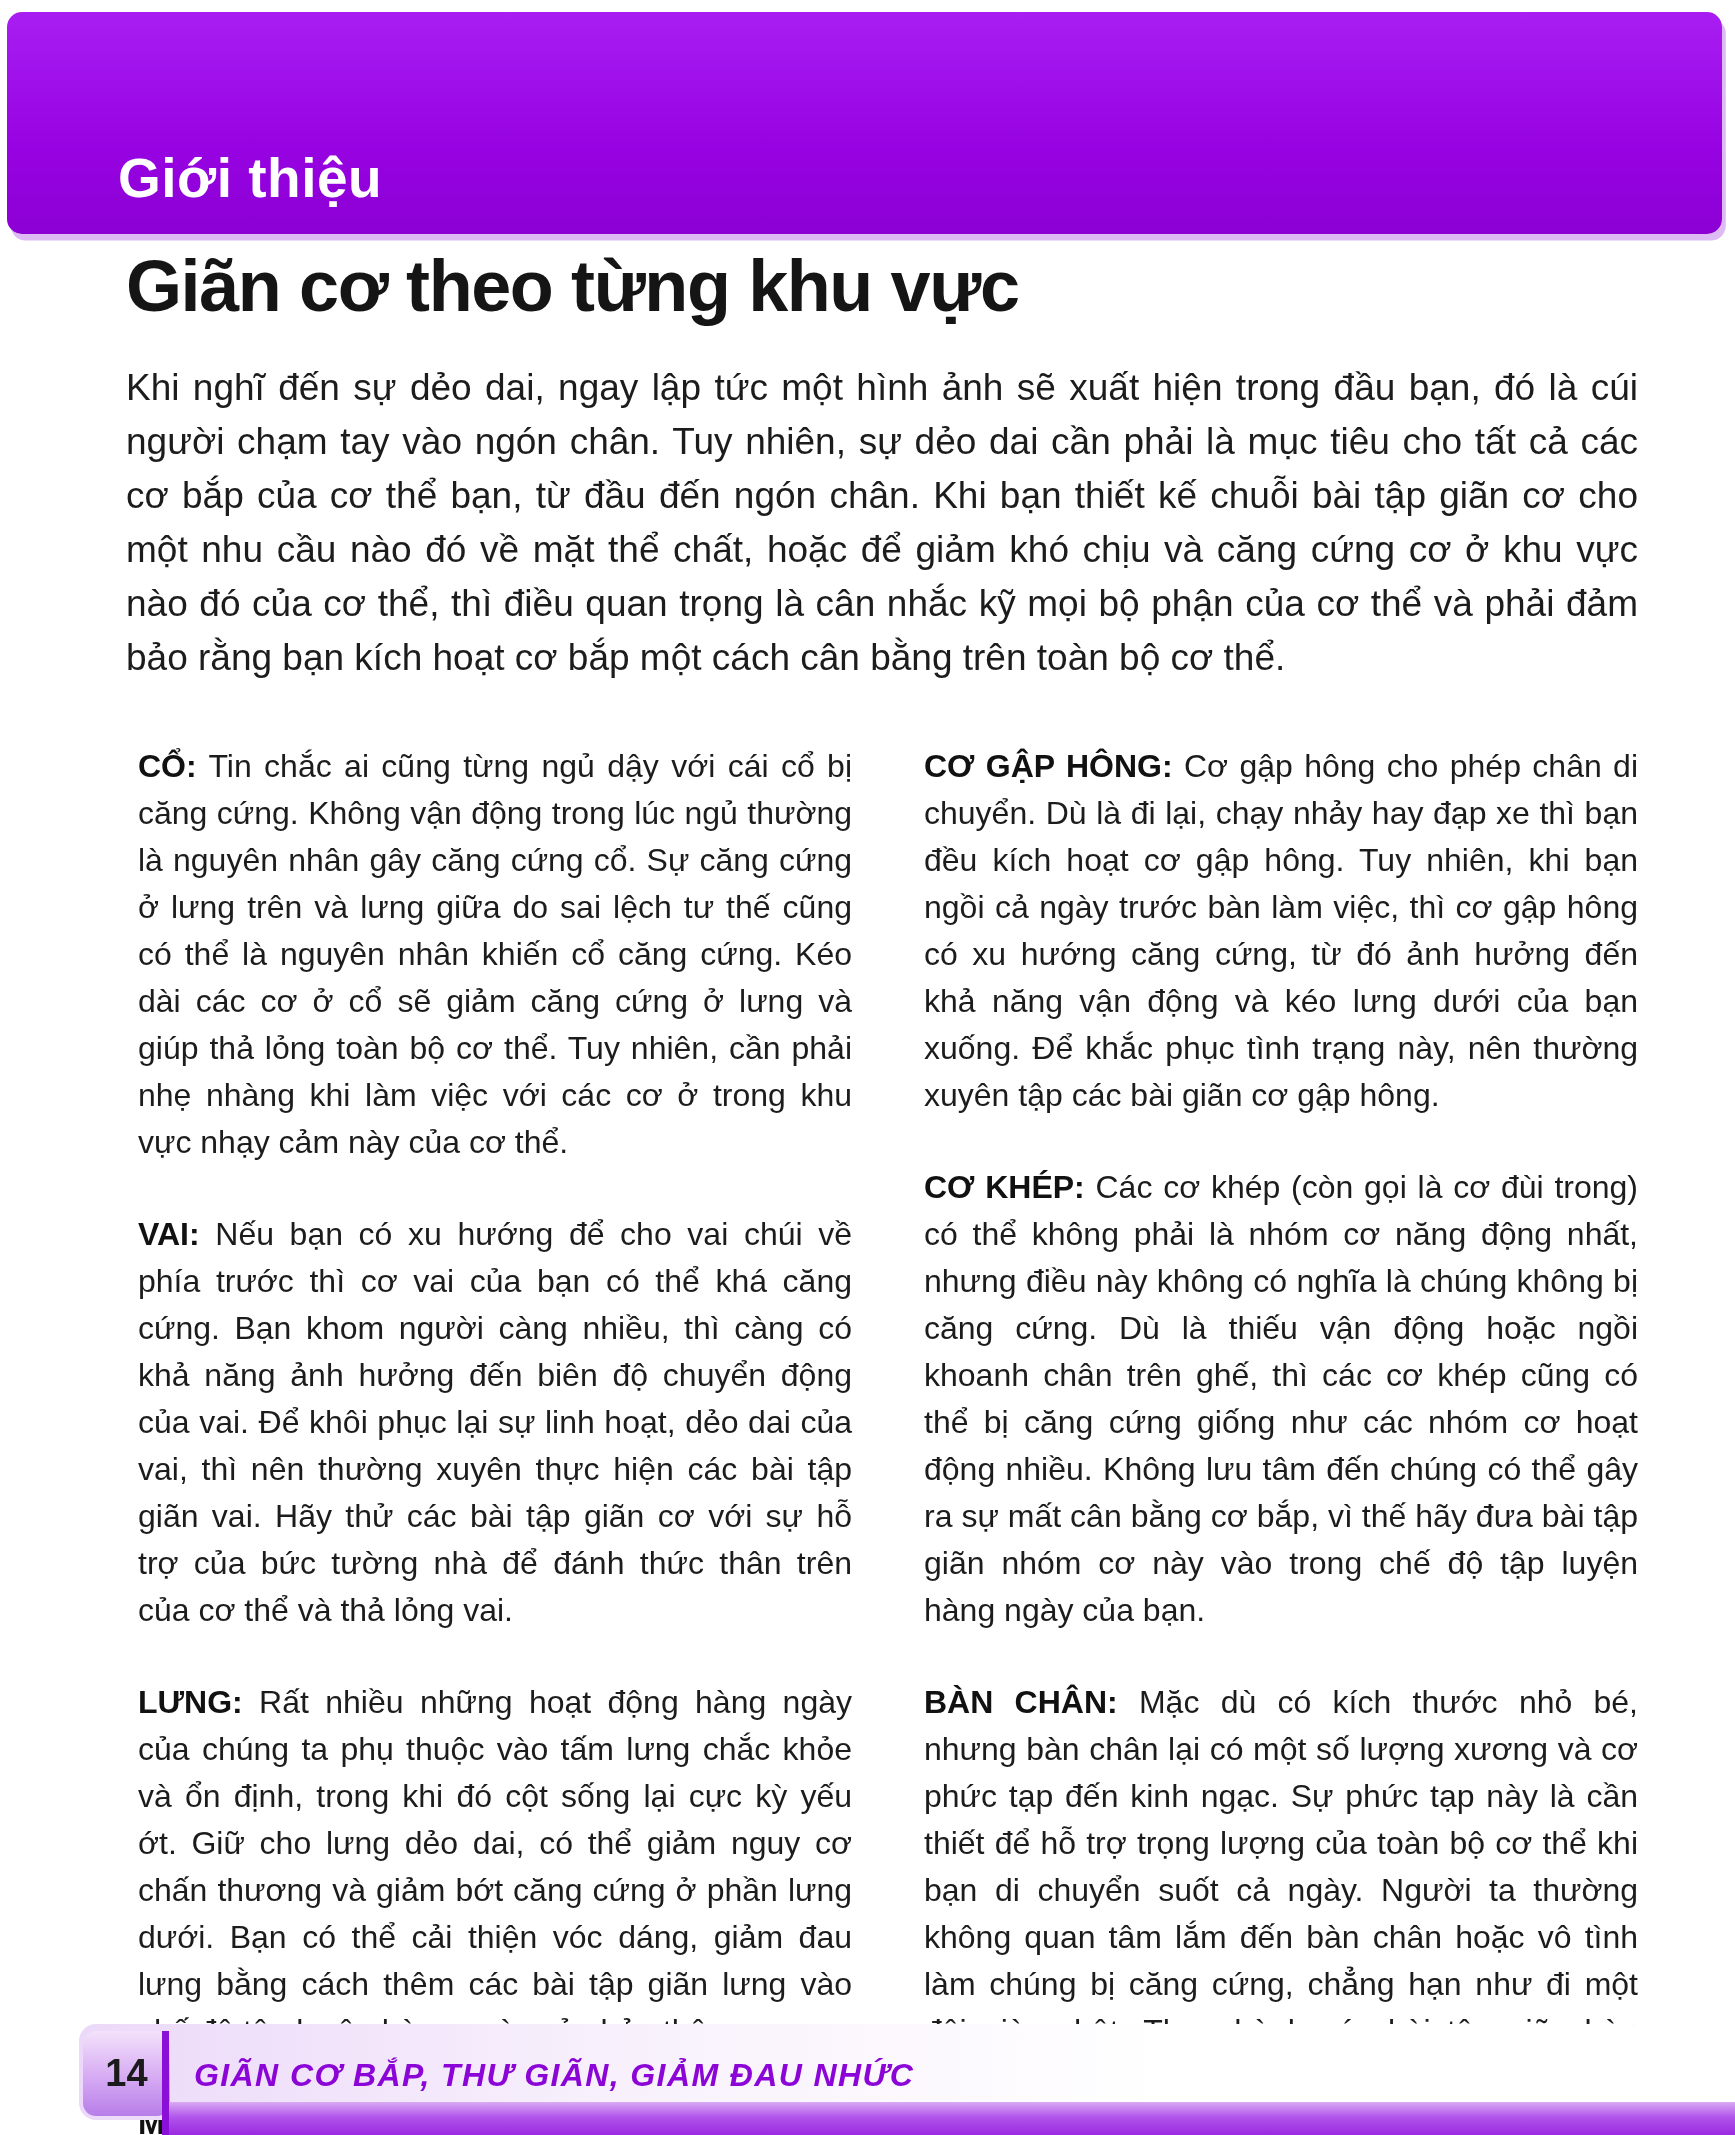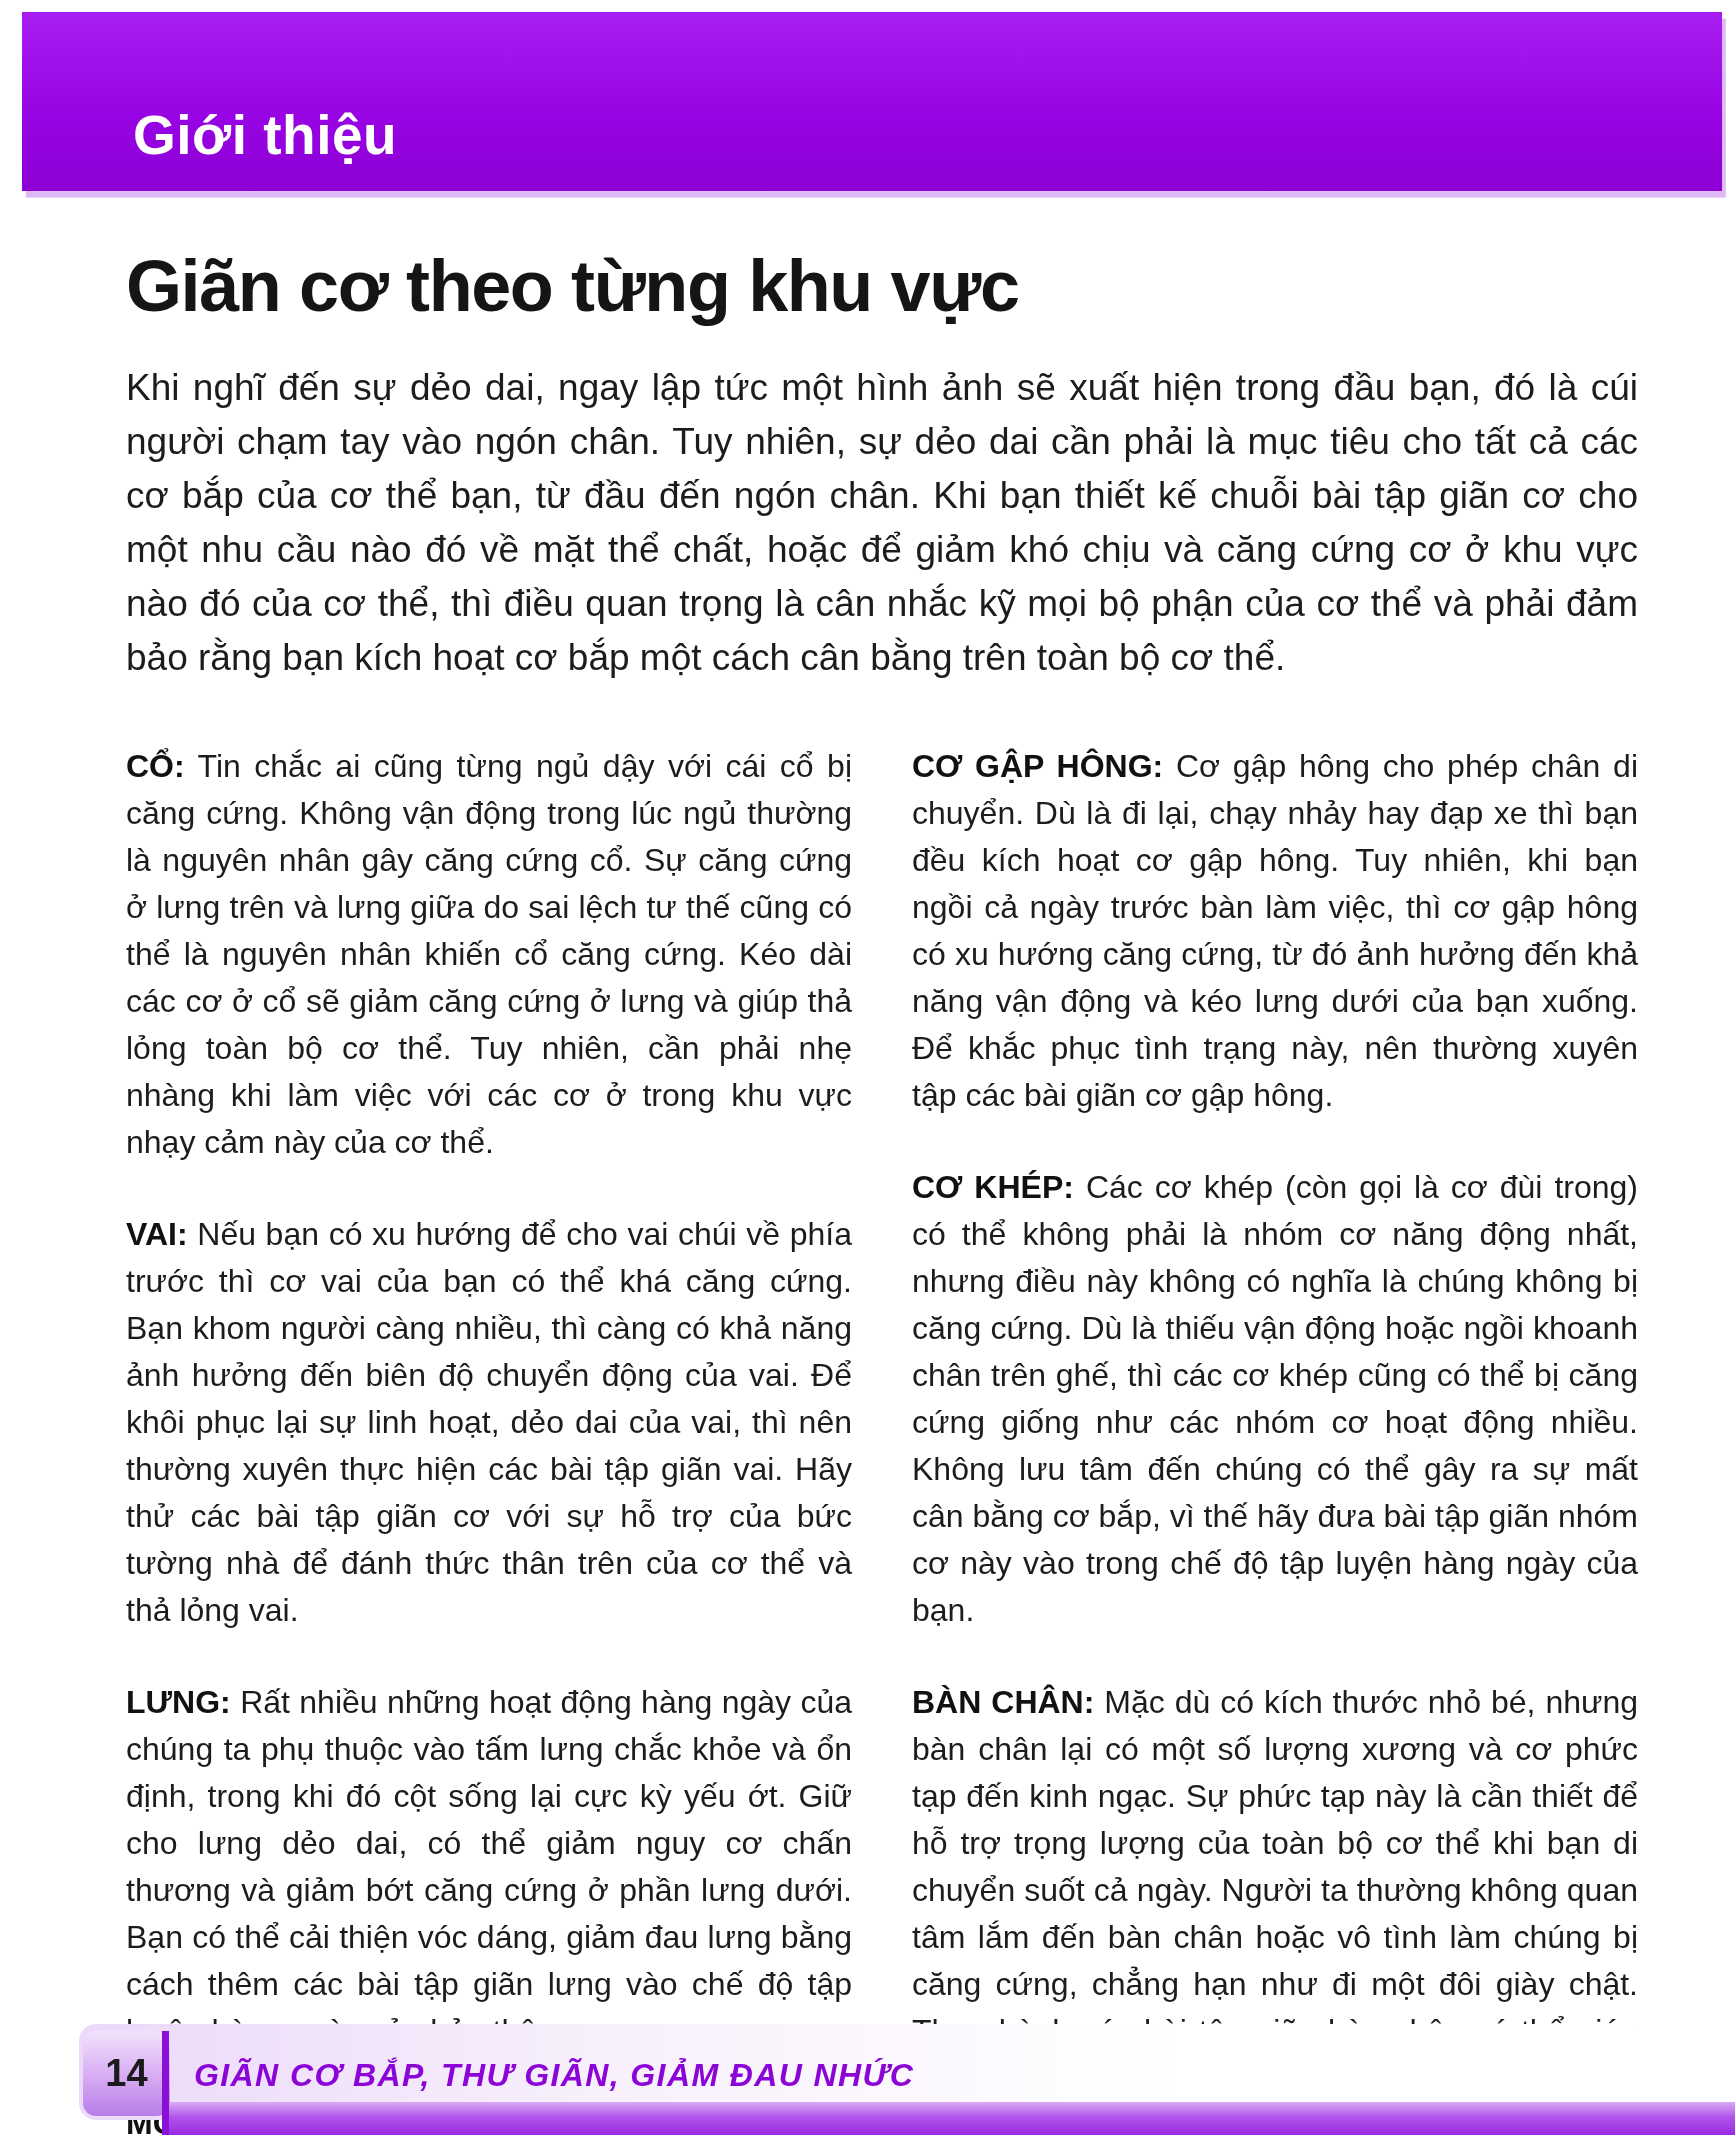--- a/index.html
+++ b/index.html
@@ -9,23 +9,23 @@
     font-family: "Liberation Sans", sans-serif;
     color: #1b1b1b;
     position: relative;
     overflow: hidden;
   }
   .page { position: absolute; inset: 0; }
 
   
   .band {
     position: absolute;
-    top: 12.2px; left: 22px; right: 13px; height: 179px;
+    top: 12.2px; left: 7px; right: 13px; height: 222px;
     background: linear-gradient(180deg, #a81ef2 0%, #9703e2 60%, #8c00d4 100%);
-    border-radius: 0;
+    border-radius: 15px;
     box-shadow: 3.8px 6.6px 0 #ddbaf4;
   }
   .band-label {
     position: absolute;
     left: 111px; bottom: 24.5px;
     color: #ffffff;
     font-size: 55px;
     font-weight: bold;
     letter-spacing: 0.5px;
   }
@@ -50,21 +50,21 @@
     text-align: justify;
     color: #1c1c1c;
   }
   .columns {
     margin-top: 58px;
     display: flex;
     gap: 60px;
   }
   .col { flex: 1 1 0; min-width: 0; }
   .sec {
-    margin: 0 0 45px 0;
+    margin: 0 0 45px 12px;
     font-size: 32px;
     line-height: 47px;
     text-align: justify;
     color: #1c1c1c;
   }
   .sec .lbl { font-weight: bold; color: #111; }
 
   
   .footer-strip {
     position: absolute;

